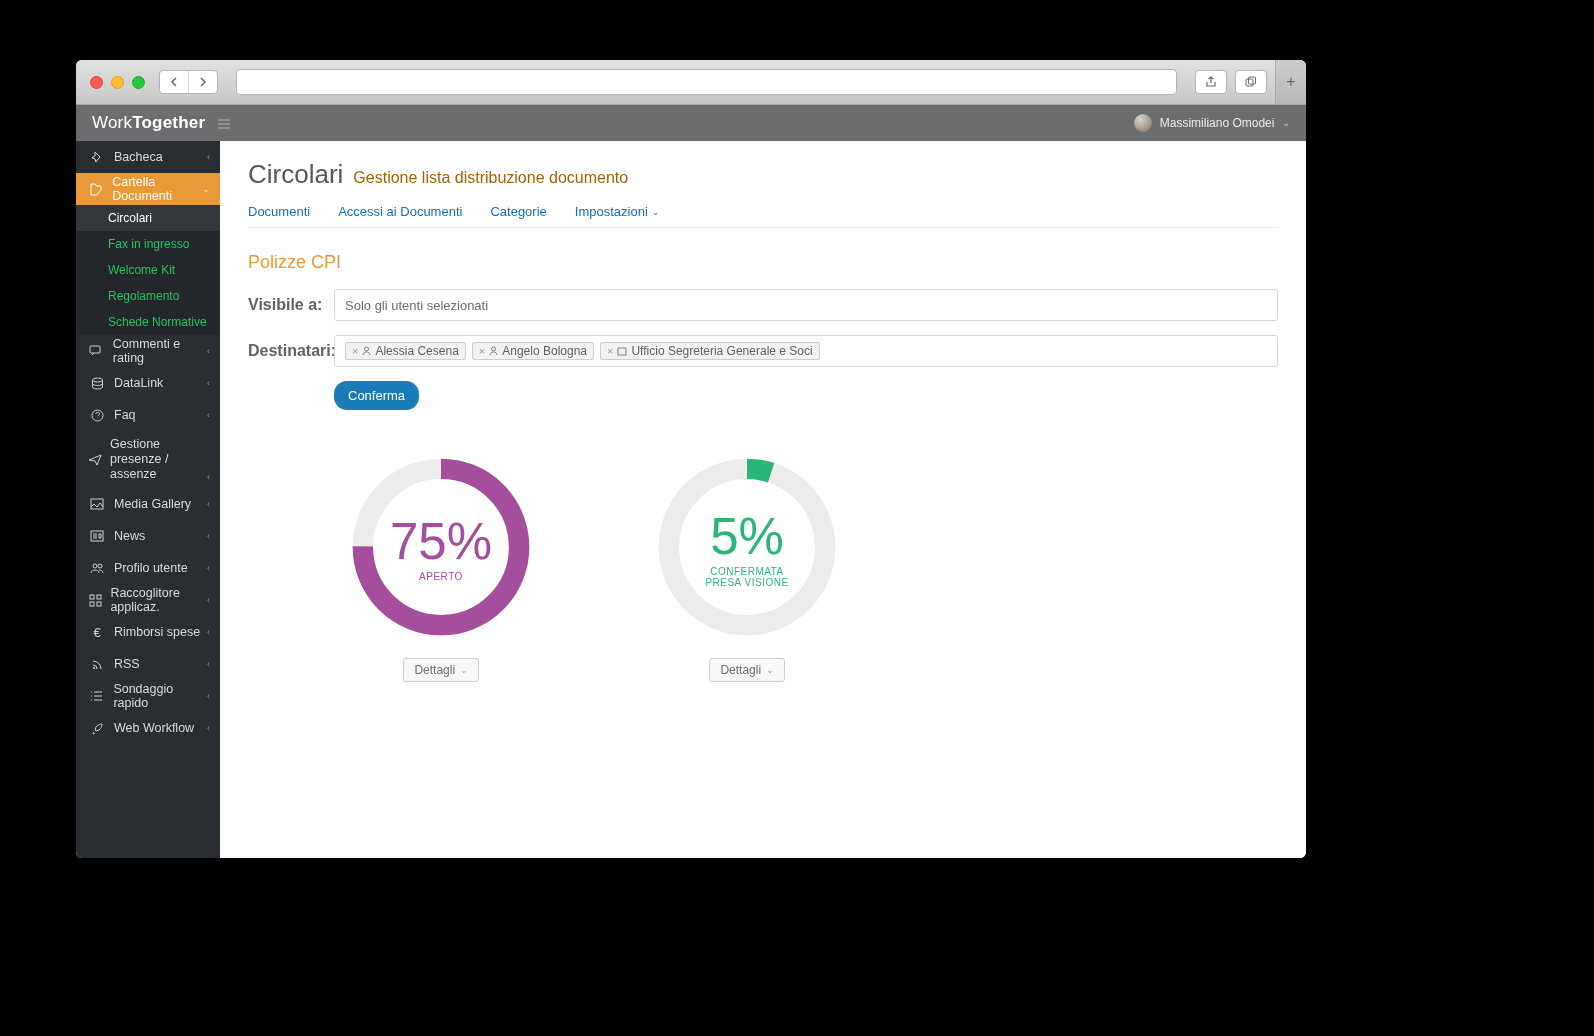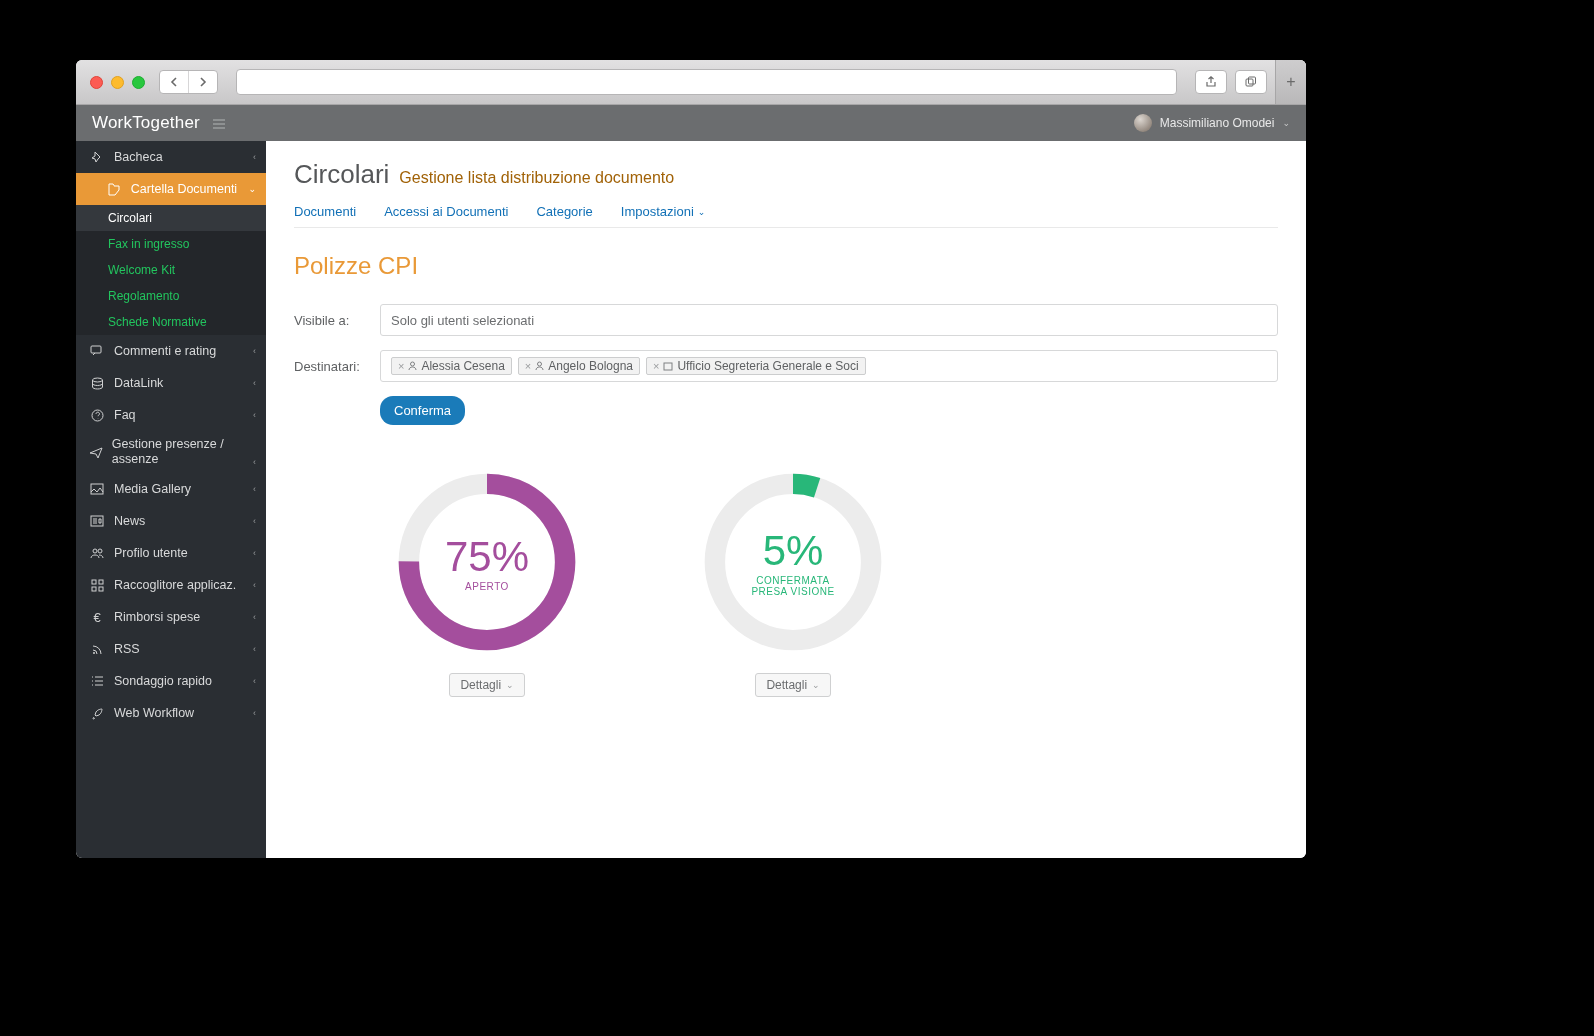--- a/index.html
+++ b/index.html
@@ -28,59 +28,59 @@
   .nav-btns .nb{width:28px;height:22px;display:flex;align-items:center;justify-content:center;color:#6A6A6A;}
   .nav-btns .nb+.nb{border-left:1px solid #D7D6D7;}
   .url-bar{flex:1;height:24px;background:#fff;border:1px solid #B6B5B6;border-radius:4px;margin:0 18px;}
   .tool-btns{display:flex;gap:8px;}
   .tool-btns .tb{width:30px;height:22px;background:#fff;border:1px solid #B6B5B6;border-radius:4px;display:flex;align-items:center;justify-content:center;color:#6A6A6A;}
   .plus-tab{width:30px;height:44px;border-left:1px solid #A7A6A7;display:flex;align-items:center;justify-content:center;background:linear-gradient(#CECDCE,#B9B8B9);margin-left:8px;margin-right:-14px;color:#6A6A6A;}
   
   .brand-bar{height:36px;background:#6B6D6F;display:flex;align-items:center;justify-content:space-between;color:#fff;}
   .brand{padding:0 16px;font-size:17px;letter-spacing:.2px;}
   .brand .thin{font-weight:300;}
-  .brand .bold{font-weight:400;}
+  .brand .bold{font-weight:700;}
   .brand .menu-lines{display:inline-block;margin-left:8px;vertical-align:middle;color:#9B9D9F;}
   .user-area{display:flex;align-items:center;gap:8px;padding-right:16px;font-size:12px;color:#E9E9E9;}
   .avatar{width:18px;height:18px;border-radius:50%;background:radial-gradient(circle at 35% 30%,#dcd6d0,#786b60);}
   .user-chevron{font-size:9px;color:#C8C9CA;}
   
   .app-body{display:flex;height:calc(100% - 44px - 36px);}
-  .sidebar{width:190px;background:#2A2E33;color:#D9DADB;font-size:12.5px;overflow:hidden;flex-shrink:0;}
+  .sidebar{width:144px;background:#2A2E33;color:#D9DADB;font-size:12.5px;overflow:hidden;flex-shrink:0;}
   .side-item{display:flex;align-items:center;padding:0 12px;height:32px;position:relative;cursor:pointer;}
   .side-item .chev{position:absolute;right:10px;font-size:9px;color:#9A9C9E;}
   .side-item.top-level{background:#2A2E33;}
   .side-item .icn{width:18px;display:flex;justify-content:center;margin-right:8px;color:#CFD0D1;}
   .side-item.active-section{background:var(--orange);color:#fff;justify-content:center;}
   .side-item.active-section .icn,.side-item.active-section .chev{color:#fff;}
   .sub-items{background:#23262A;}
   .sub-item{padding:0 12px 0 32px;height:26px;display:flex;align-items:center;color:#22c55e;cursor:pointer;font-size:12px;}
   .sub-item.current{background:#34383D;color:#fff;}
   .content{flex:1;background:#fff;overflow:auto;}
   .page-pad{padding:18px 28px 28px 28px;}
   .page-head{display:flex;align-items:baseline;gap:10px;}
   .page-title{font-size:26px;font-weight:400;color:#555759;}
   .page-subtitle{font-size:16px;color:#a16207;}
   .tabs{display:flex;gap:28px;margin-top:14px;border-bottom:1px solid #E9E9E9;padding-bottom:8px;font-size:13px;}
   .tabs .tab{color:var(--blue);cursor:pointer;display:flex;align-items:center;gap:4px;}
   .tab .mini-chev{font-size:9px;}
-  .section-title{color:var(--orange-text);font-size:24px;margin:24px 0 24px;}
+  .section-title{color:var(--orange-text);font-size:18px;margin:24px 0 16px;}
   .form-row{display:flex;align-items:center;margin-bottom:14px;}
-  .form-label{width:86px;font-size:13px;color:#5F6163;}
+  .form-label{width:86px;font-size:16px;color:#5F6163;font-weight:bold;}
   .form-field{flex:1;border:1px solid #D7D8D9;border-radius:3px;padding:6px 10px;font-size:13px;color:#6B6D6F;background:#fff;min-height:18px;display:flex;align-items:center;gap:6px;flex-wrap:wrap;}
   .tag{display:inline-flex;align-items:center;gap:4px;border:1px solid #CCCDCE;background:#F2F2F2;border-radius:2px;padding:1px 6px;font-size:12px;color:#5F6163;}
   .tag .x{color:#9A9C9E;font-size:11px;cursor:pointer;}
   .tag .ti{font-size:11px;color:#7E8082;}
   .confirm-btn{display:inline-block;background:#1A7BB9;color:#fff;border:none;border-radius:13px;padding:7px 14px;font-size:13px;cursor:pointer;margin-left:86px;}
   .gauges{display:flex;gap:120px;margin:44px 0 0 100px;}
   .gauge-wrap{display:flex;flex-direction:column;align-items:center;}
   .gauge{position:relative;width:186px;height:186px;}
   .gauge svg{width:100%;height:100%;}
   .gauge-center{position:absolute;inset:0;display:flex;flex-direction:column;align-items:center;justify-content:center;}
-  .g-value{font-size:42px;font-weight:300;}
+  .g-value{font-size:51px;font-weight:300;}
   .g-label{font-size:10px;letter-spacing:.5px;}
   .g-purple .g-value,.g-purple .g-label{color:var(--purple);}
   .g-green .g-value,.g-green .g-label{color:var(--green);}
   .detail-btn{margin-top:18px;border:1px solid #CFD0D1;background:#F7F7F7;color:#6B6D6F;font-size:12px;padding:4px 10px;border-radius:3px;cursor:pointer;display:flex;align-items:center;gap:5px;}
   .detail-btn .mini-chev{font-size:9px;color:#9A9C9E;}
   
   svg{display:block;}
 </style>
 </head>
 <body>

